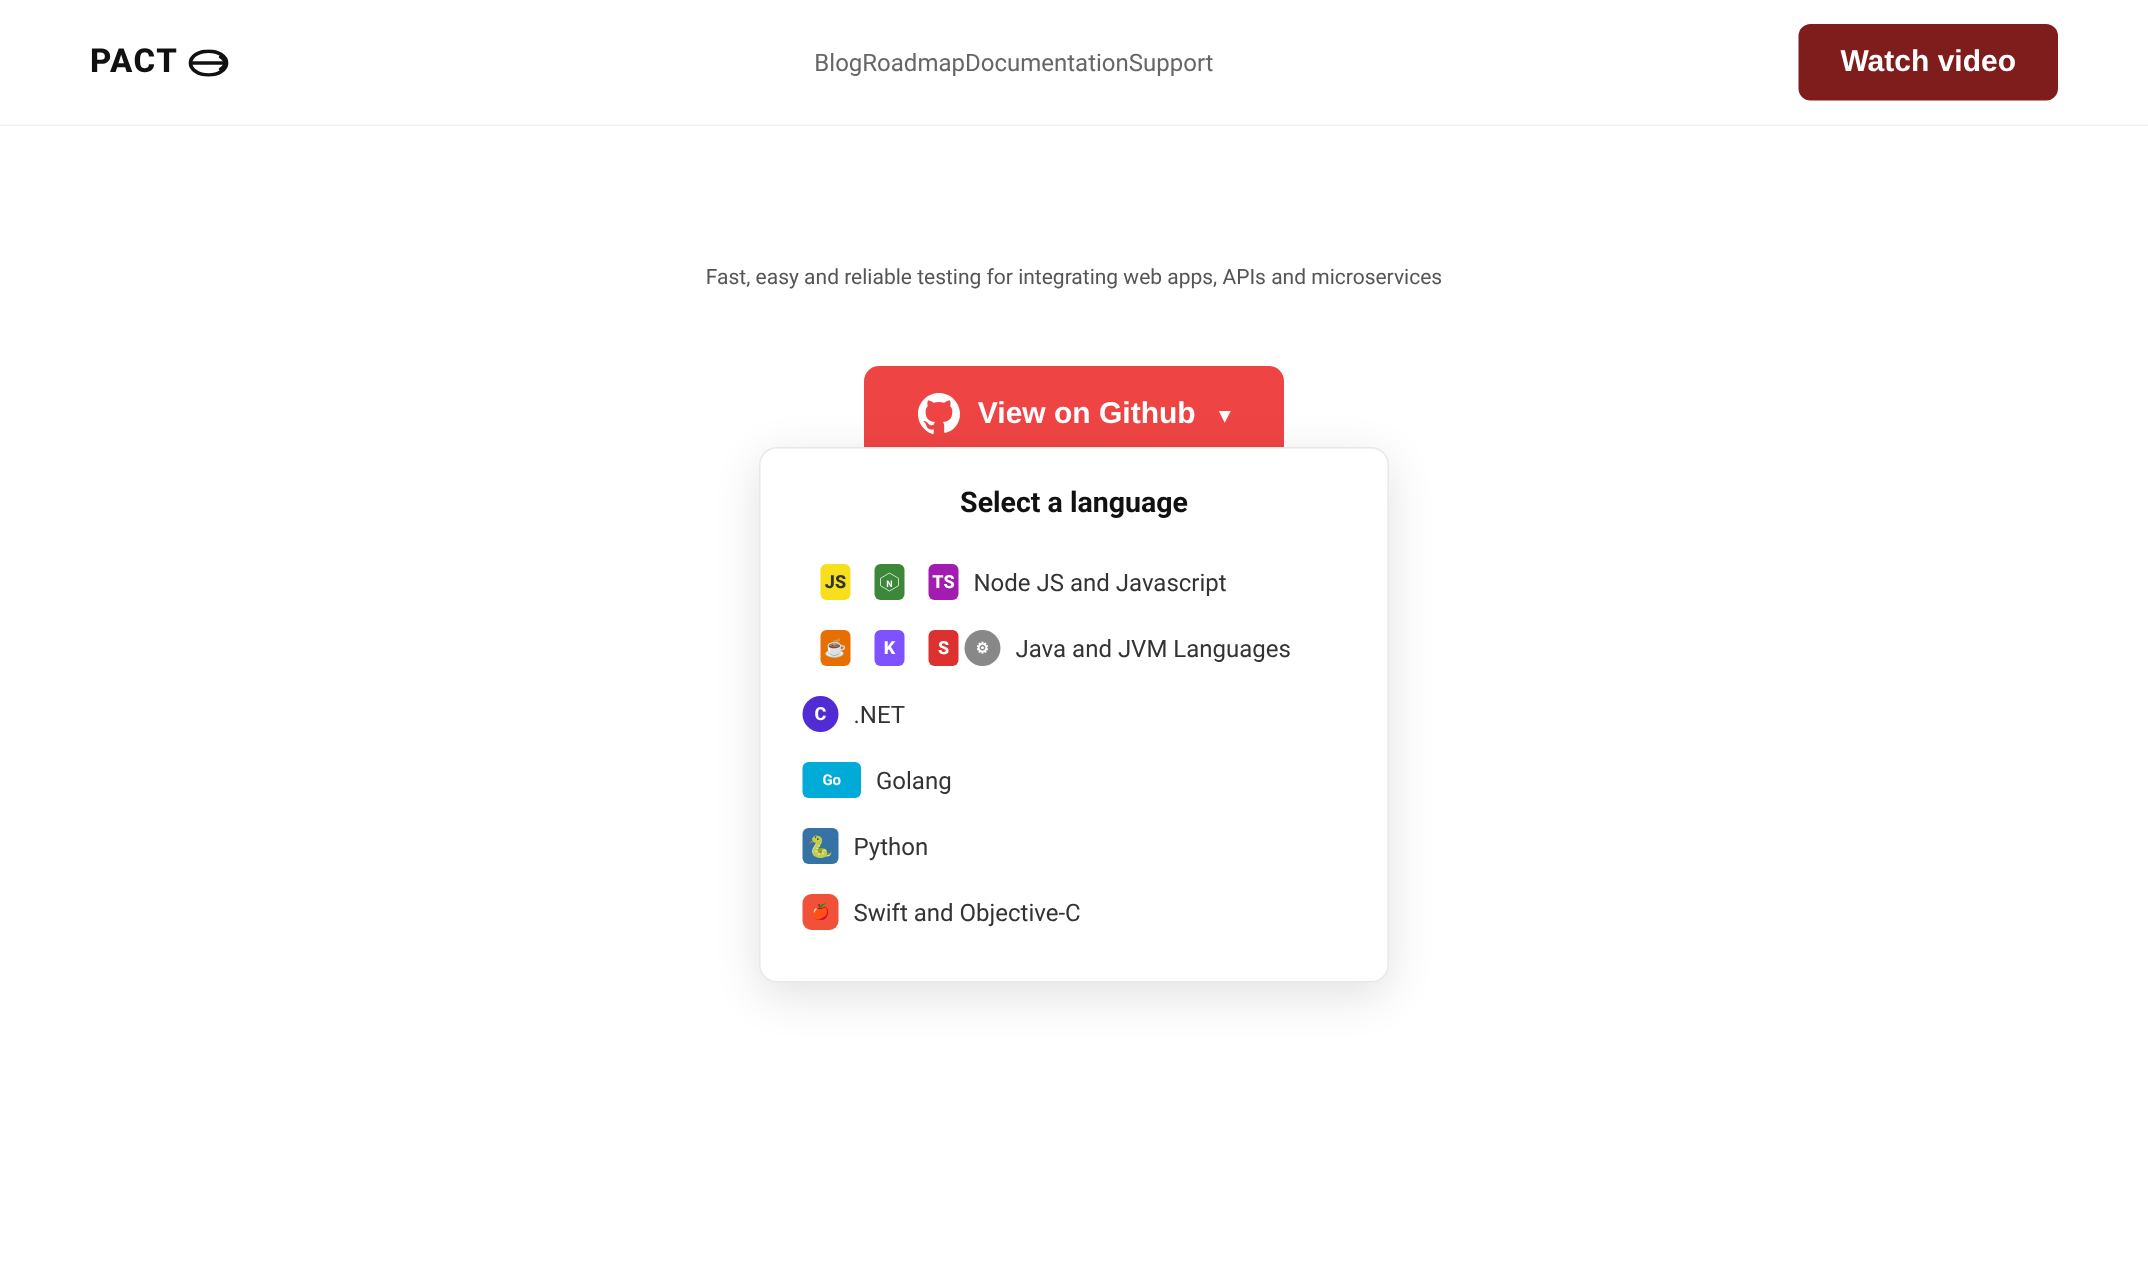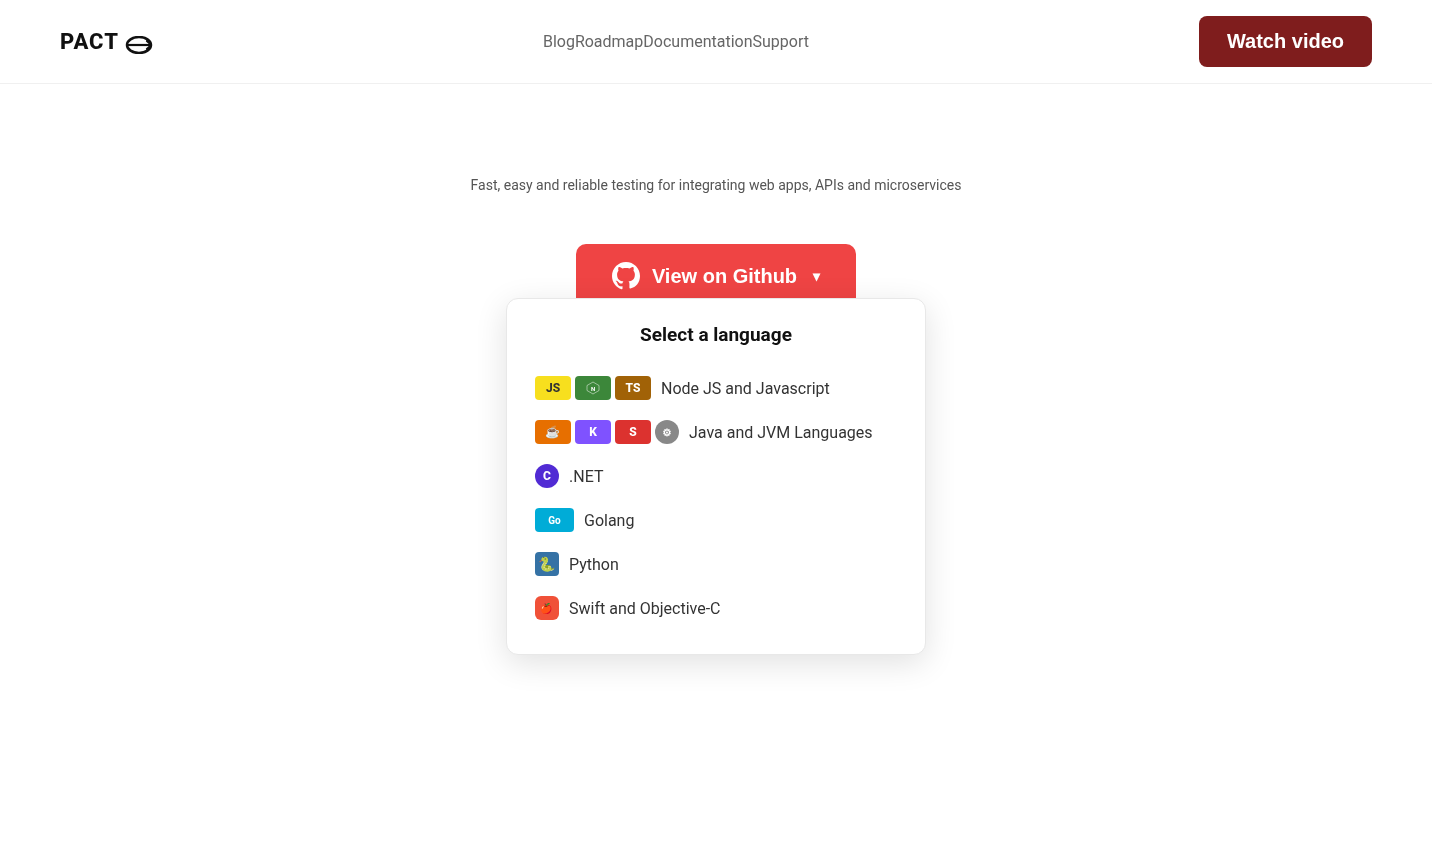--- a/index.html
+++ b/index.html
@@ -15,21 +15,21 @@
     
     nav {
       display: flex;
       align-items: center;
       justify-content: space-between;
       padding: 16px 60px;
       border-bottom: 1px solid #f0f0f0;
     }
     .nav-logo {
       display: flex;
-      align-items: flex-end;
+      align-items: center;
       gap: 4px;
       font-weight: 800;
       font-size: 22px;
       letter-spacing: 1px;
       color: #111;
     }
     .nav-logo .logo-icon {
       display: inline-flex;
       align-items: center;
       margin-left: 2px;
@@ -133,33 +133,34 @@
       color: #333;
       cursor: pointer;
       border-radius: 6px;
     }
     .lang-icons {
       display: flex;
       gap: 4px;
       align-items: center;
     }
     .lang-icon-badge {
-      width: 36px;
+      width: 20px;
       height: 24px;
       border-radius: 4px;
       display: inline-flex;
       align-items: center;
       justify-content: center;
       font-size: 12px;
       font-weight: 800;
       color: #fff;
+      margin-left: 12px;
     }
     .js-badge { background: #f7df1e; color: #333; }
     .node-badge { background: #3c873a; }
-    .ts-badge { background: #a16207; }
+    .ts-badge { background: #a21caf; }
     .java-badge { background: #e76f00; }
     .kotlin-badge { background: #7f52ff; }
     .scala-badge { background: #dc322f; }
     .jvm-circle { width: 24px; height: 24px; border-radius: 50%; background: #888; display:inline-flex; align-items:center; justify-content:center; font-size:10px; color:#fff; font-weight:700; }
     .dotnet-badge { width: 24px; height: 24px; border-radius: 50%; background: #512bd4; display:inline-flex; align-items:center; justify-content:center; font-size:12px; color:#fff; font-weight:800; }
     .golang-badge { width: 39px; height: 24px; border-radius: 4px; background: #00acd7; display:inline-flex; align-items:center; justify-content:center; font-size:10px; color:#fff; font-weight:700; }
     .python-badge { width: 24px; height: 24px; border-radius: 4px; background: #3572a5; display:inline-flex; align-items:center; justify-content:center; font-size:14px; }
     .swift-badge { width: 24px; height: 24px; border-radius: 6px; background: #f05138; display:inline-flex; align-items:center; justify-content:center; font-size:10px; color:#fff; }
   </style>
 </head>

